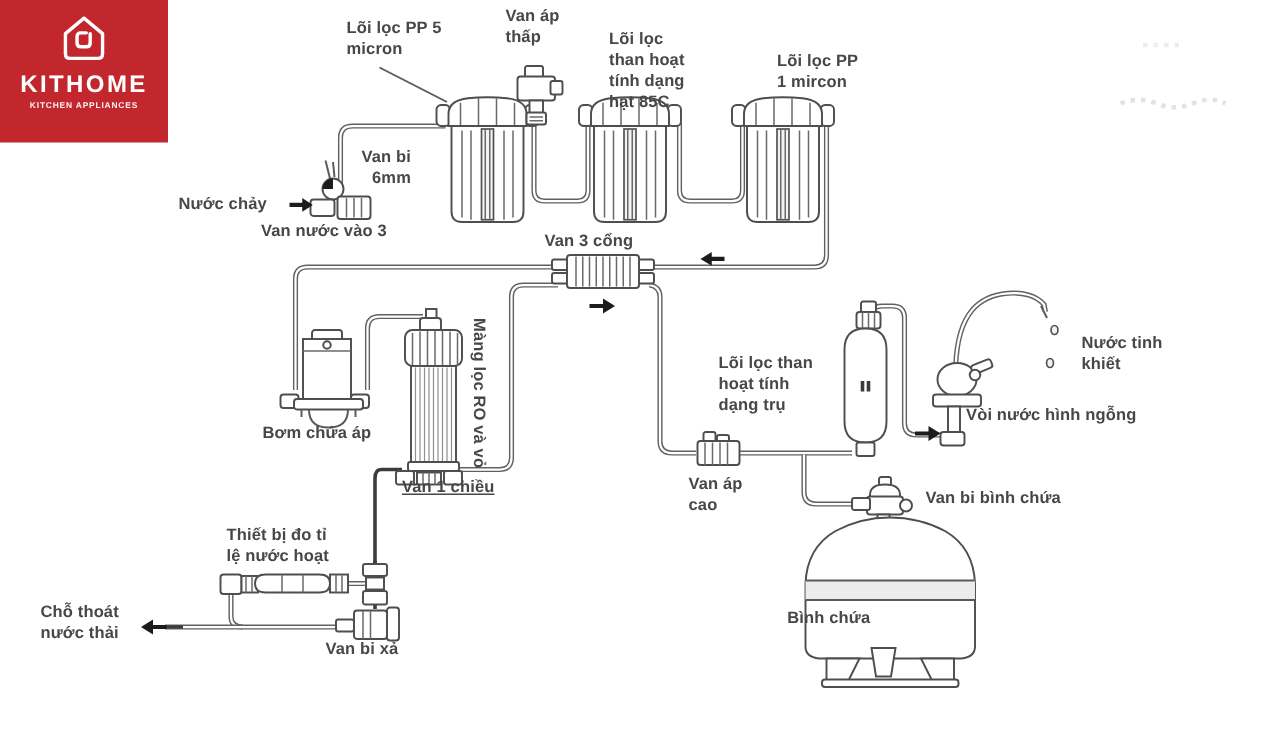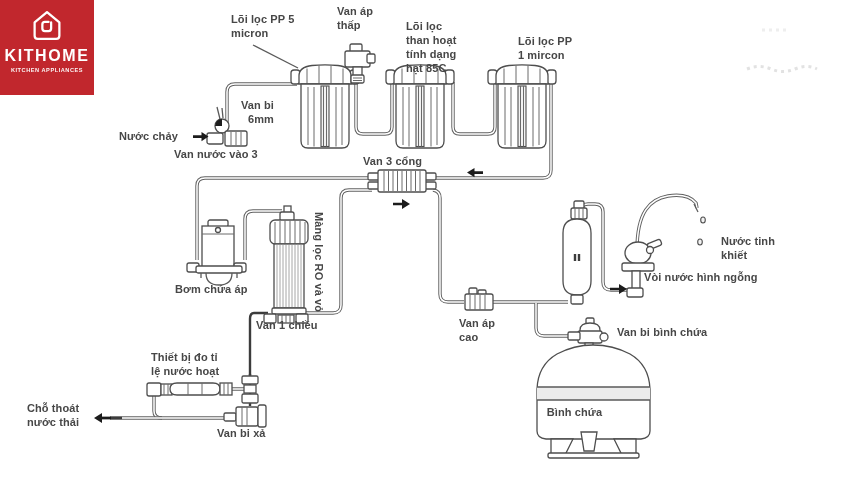--- a/index.html
+++ b/index.html
@@ -13,21 +13,21 @@
   .comp2{fill:#f2f2f2;stroke:#4e4e4e;stroke-width:1.1;}
   .stripe{stroke:#6a6a6a;stroke-width:1;fill:none;}
   .stripe2{stroke:#909090;stroke-width:.8;fill:none;}
   .dark{fill:#1d1d1d;stroke:none;}
   .ln{stroke:#5a5a5a;stroke-width:1.3;fill:none;}
   .wm{stroke:#e2e2e2;stroke-width:3;fill:none;stroke-dasharray:3 4;}
   .lbl{position:absolute;font-size:11px;line-height:1.27;font-weight:600;color:#474747;
        white-space:pre-line;letter-spacing:.1px;}
   .lbl-vert{writing-mode:vertical-rl;}
   .lbl-center{text-align:center;}
-  .logo{position:absolute;left:0;top:0;width:94px;height:95px;background:#c1272d;
+  .logo{position:absolute;left:0;top:0;width:112px;height:95px;background:#c1272d;
         color:#fff;text-align:center;}
   .logo .brand{font-size:16px;font-weight:bold;letter-spacing:1.6px;margin-top:1px;}
   .logo .tagline{font-size:5.6px;font-weight:bold;letter-spacing:.55px;margin-top:2px;opacity:.95;}
   .logo svg{margin-top:9px;}
 </style>
 </head>
 <body>
 
 <div class="stage">
 
@@ -242,26 +242,29 @@
 hạt 85C</div>
   <div class="lbl" style="left:501px;top:35px;margin-left:17px;">Lõi lọc PP
 1 mircon</div>
   <div class="lbl" style="left:241px;top:99px;text-align:right;">Van bi
 6mm</div>
   <div class="lbl" style="left:119px;top:130px;">Nước chảy</div>
   <div class="lbl" style="left:174px;top:148px;">Van nước vào 3</div>
   <div class="lbl" style="left:363px;top:155px;">Van 3 cổng</div>
   <div class="lbl lbl-vert" style="left:311px;top:212px;">Màng lọc RO và vỏ</div>
   <div class="lbl" style="left:175px;top:283px;">Bơm chứa áp</div>
-  <div class="lbl" style="left:256px;top:319px;">Van 1 chiều</div>
+  <div class="lbl" style="left:268px;top:319px;text-decoration:underline;">Van 1 chiều</div>
+  <div class="lbl" style="left:479px;top:236px;">Lõi lọc than
+hoạt tính
+dạng trụ</div>
   <div class="lbl" style="left:459px;top:317px;">Van áp
 cao</div>
-  <div class="lbl" style="left:721px;top:223px;margin-top:12px;">Nước tinh
+  <div class="lbl" style="left:721px;top:223px;">Nước tinh
 khiết</div>
   <div class="lbl" style="left:644px;top:271px;">Vòi nước hình ngỗng</div>
   <div class="lbl" style="left:617px;top:326px;">Van bi bình chứa</div>
-  <div class="lbl lbl-center" style="left:527px;top:406px;width:95px;">Bình chứa</div>
+  <div class="lbl lbl-center" style="left:505px;top:406px;width:95px;">Bình chứa</div>
   <div class="lbl" style="left:151px;top:351px;">Thiết bị đo tỉ
 lệ nước hoạt</div>
   <div class="lbl" style="left:27px;top:402px;">Chỗ thoát
 nước thải</div>
   <div class="lbl" style="left:217px;top:427px;">Van bi xả</div>
 </div>
 
 </body></html>

